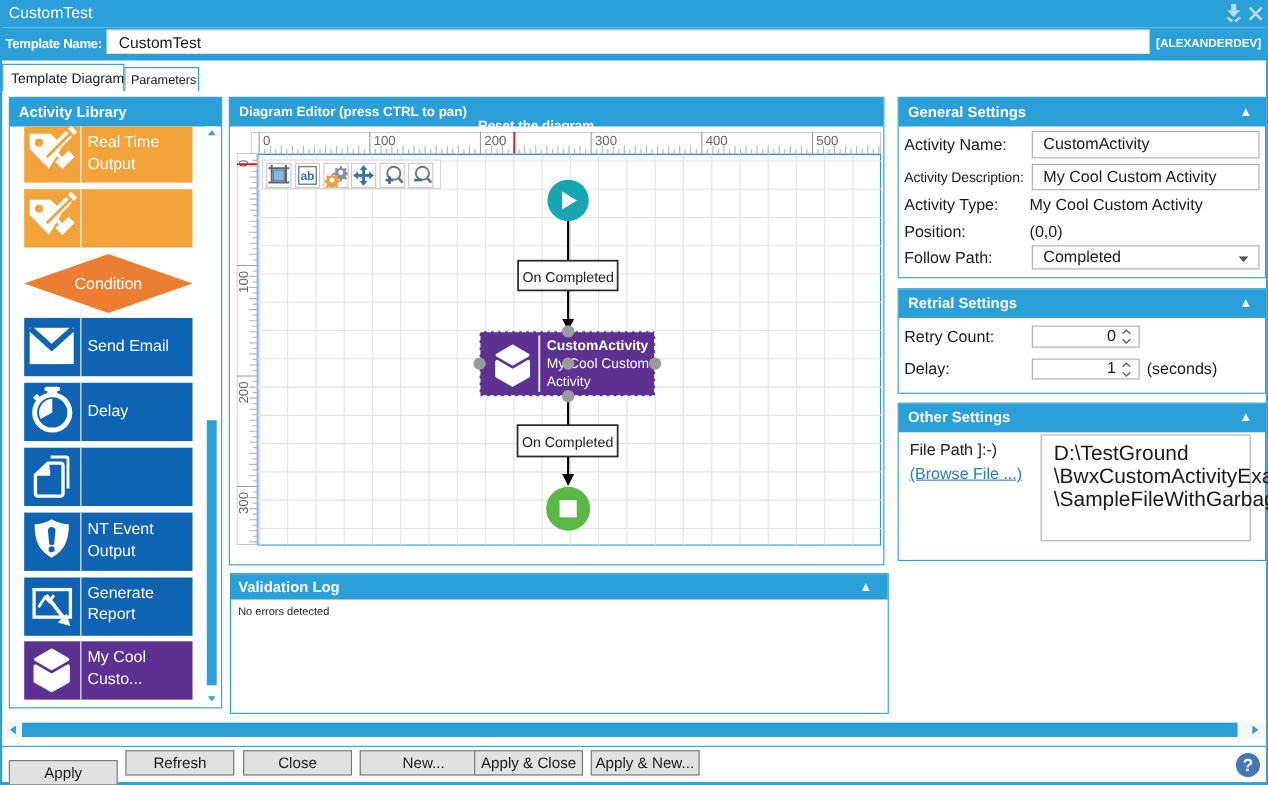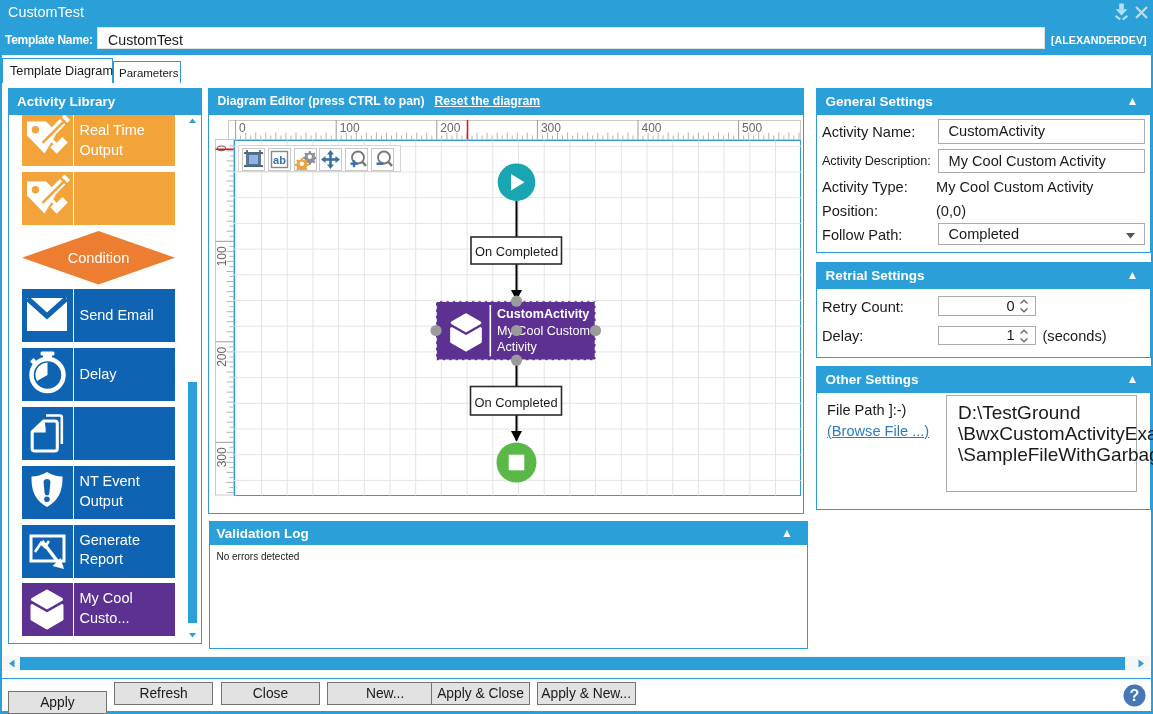--- a/index.html
+++ b/index.html
@@ -153,21 +153,21 @@
 <svg class="abs" style="left:187.5px;top:117px" width="9" height="8" viewBox="0 0 9 8">
     <path d="M4.5 1.5 L8 6 H1 Z" fill="#2a9fd8"></path>
   </svg>
 <svg class="abs" style="left:187.5px;top:631px" width="9" height="8" viewBox="0 0 9 8">
     <path d="M4.5 6.5 L1 2 H8 Z" fill="#2a9fd8"></path>
   </svg>
 <div class="abs" style="left:187.5px;top:382px;width:9px;height:241px;background:#2a9fd8"></div>
 
 <div class="panel" style="left:207.5px;top:88px;width:596px;height:425.5px;">
   <div class="hdr" style="padding-left:9px;font-size:12.2px;">Diagram Editor (press CTRL to pan)
-    <span style="position:absolute;left:226px;top:0;text-decoration:underline;">Reset the diagram</span>
+    <span style="position:absolute;left:226px;top:13px;text-decoration:underline;">Reset the diagram</span>
   </div>
 </div>
 <svg style="position:absolute;left:228px;top:120px" width="573" height="20" viewBox="228 0 573 20">
     <rect x="228.5" y="0.5" width="572" height="19" fill="#fff" stroke="#c9c9c9"></rect>
     <line x1="235.6" y1="0" x2="235.6" y2="19.5" stroke="#9c9c9c" stroke-width="1"></line>
     <line x1="240.6" y1="15.5" x2="240.6" y2="19.5" stroke="#b5b5b5" stroke-width="1"></line>
     <line x1="245.7" y1="12.5" x2="245.7" y2="19.5" stroke="#b5b5b5" stroke-width="1"></line>
     <line x1="250.7" y1="15.5" x2="250.7" y2="19.5" stroke="#b5b5b5" stroke-width="1"></line>
     <line x1="255.7" y1="12.5" x2="255.7" y2="19.5" stroke="#b5b5b5" stroke-width="1"></line>
     <line x1="260.8" y1="15.5" x2="260.8" y2="19.5" stroke="#b5b5b5" stroke-width="1"></line>

